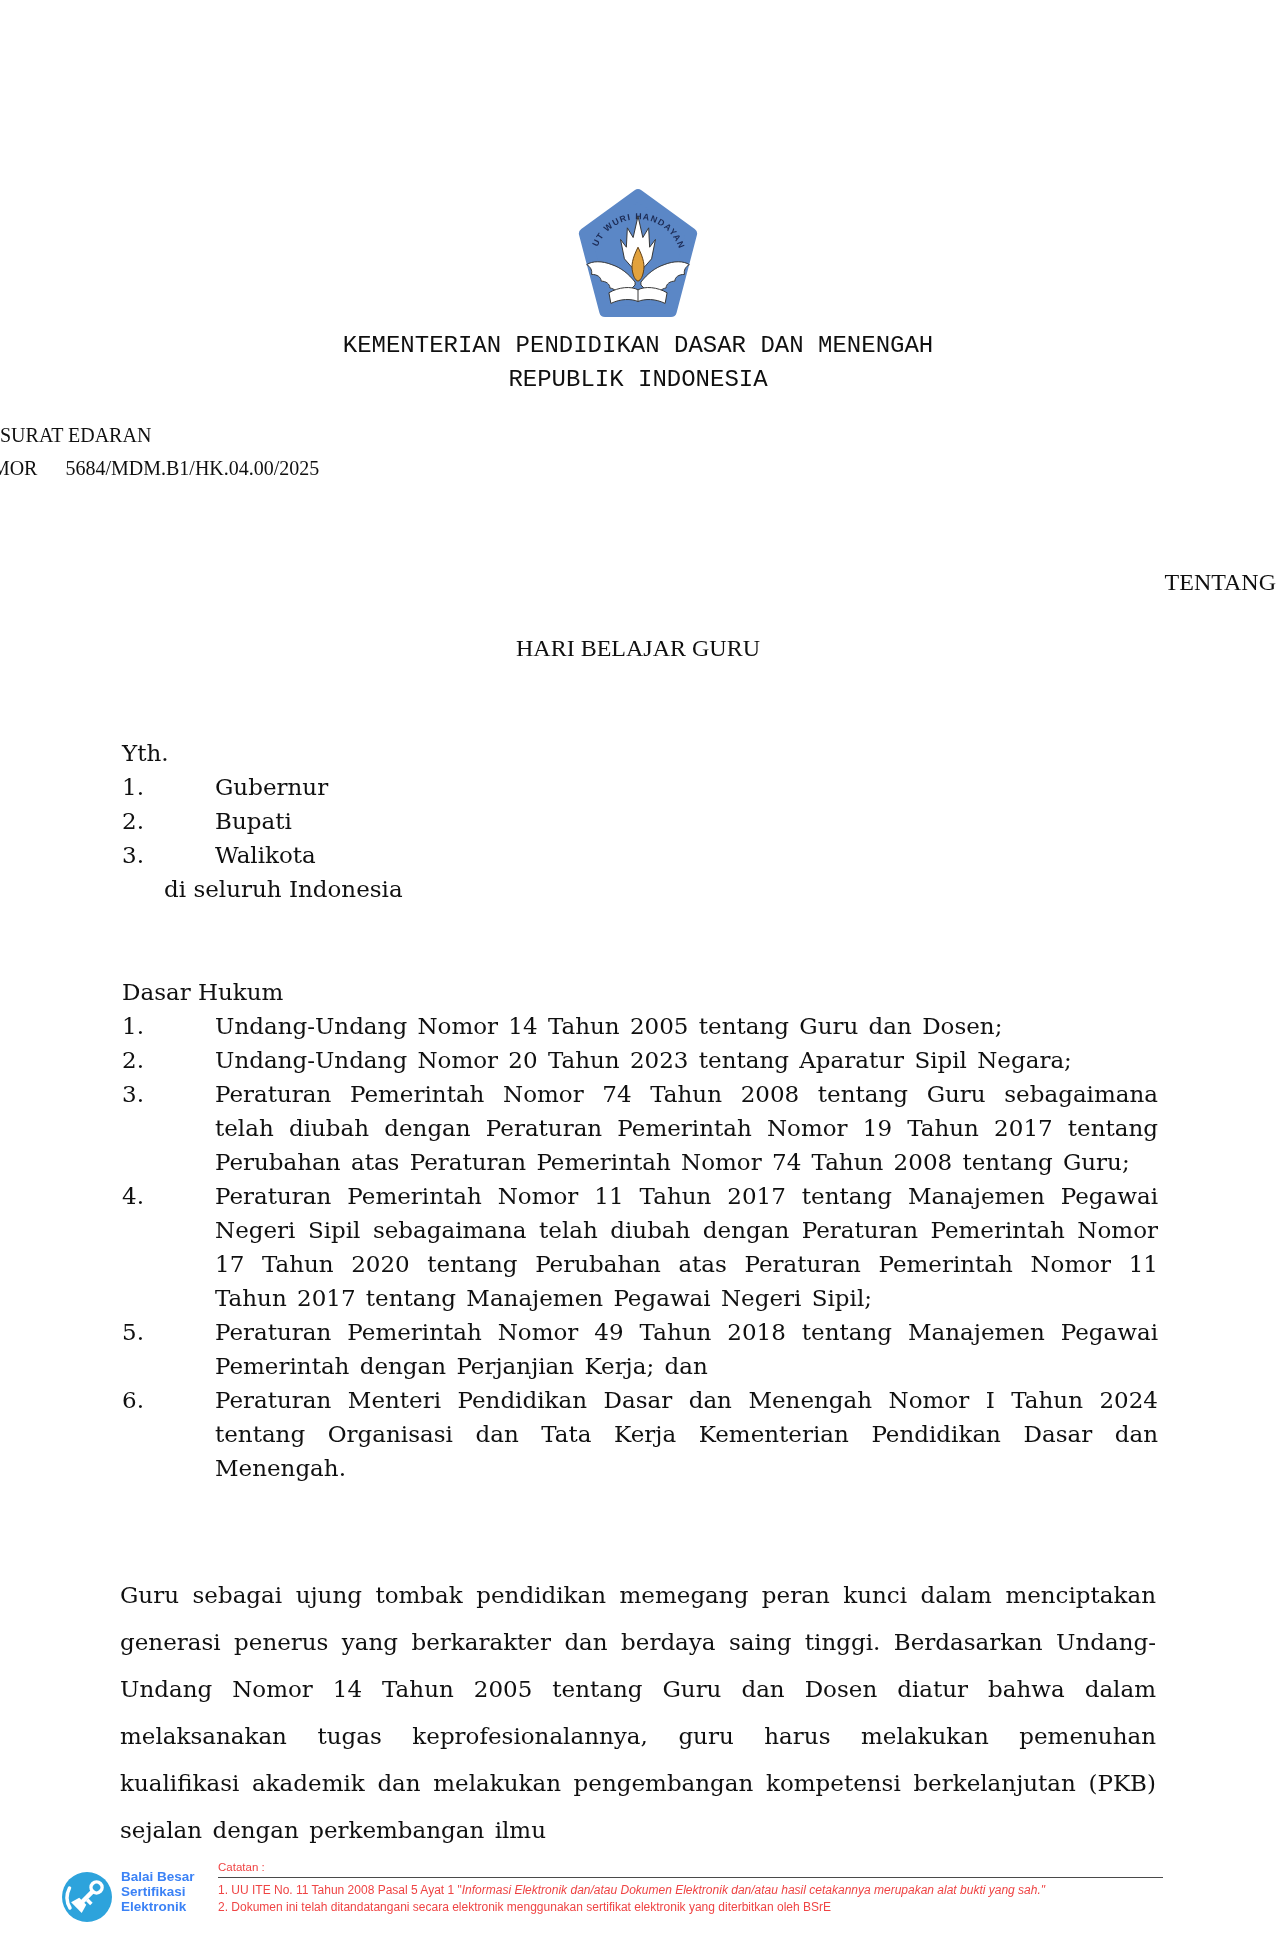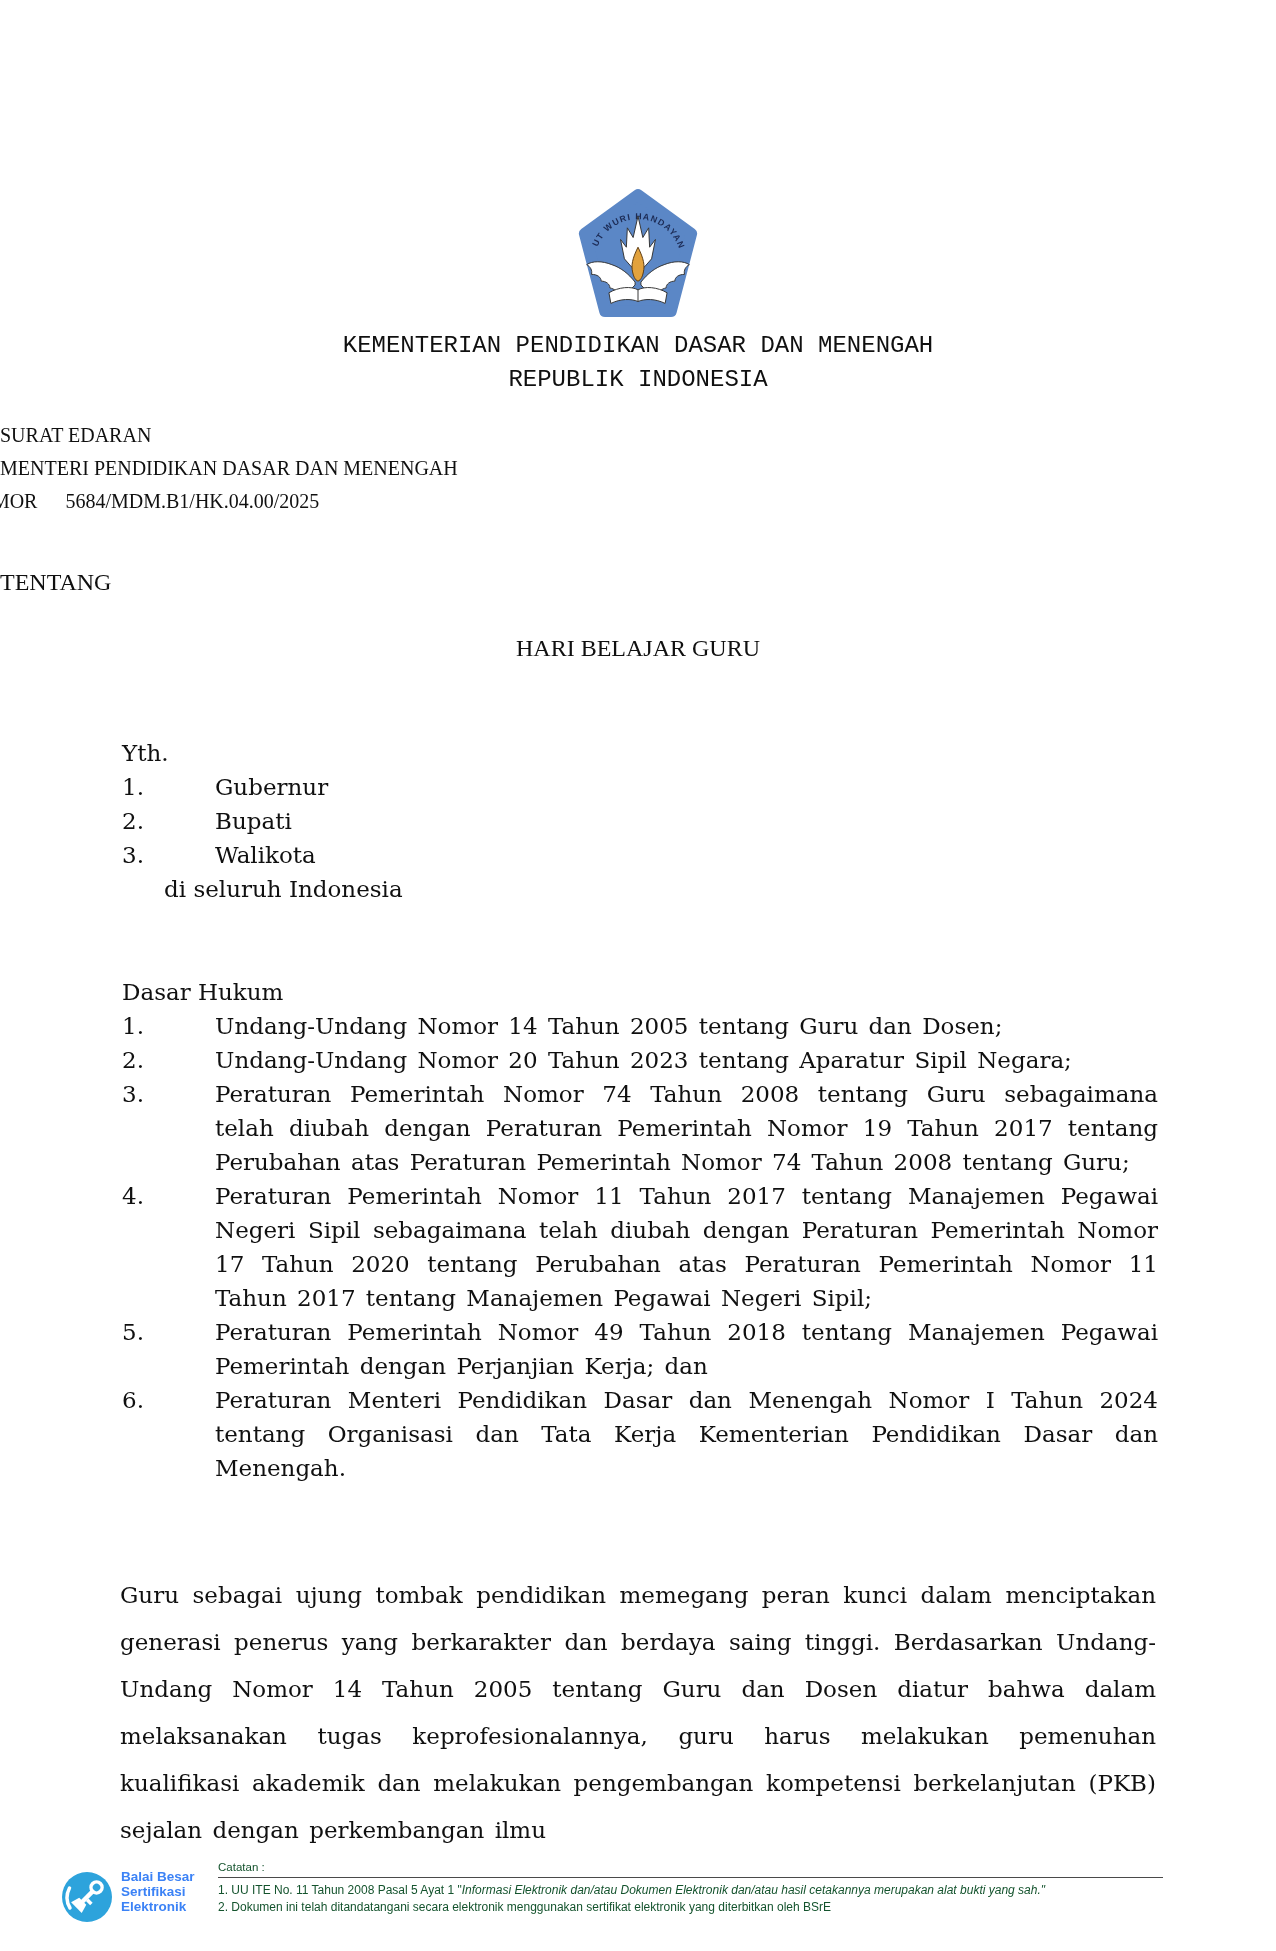--- a/index.html
+++ b/index.html
@@ -16,21 +16,21 @@
     font-family:Liberation Mono, monospace;font-size:24px;line-height:34px;
   }
   
   .subject{
     position:absolute;top:419px;left:0;width:100%;text-align:left;
     font-family:"Liberation Serif",serif;font-size:20px;line-height:33px;
   }
   .nomor-line{transform:translateX(-37px);}
   .nomor-gap{display:inline-block;width:28px;}
   .tentang{
-    position:absolute;top:566px;left:0;width:100%;text-align:left;
+    position:absolute;top:566px;left:0;width:100%;text-align:right;
     font-family:"Liberation Serif",serif;font-size:24px;line-height:33px;
   }
   .doc-title{
     position:absolute;top:632px;left:0;width:100%;text-align:center;
     font-family:"Liberation Serif",serif;font-size:24px;line-height:33px;
   }
   
   .addressee{
     position:absolute;top:736px;left:122px;width:1036px;
     font-size:23px;line-height:34px;
@@ -50,21 +50,21 @@
   }
   
   .bsre-logo{position:absolute;left:61px;top:1871px;width:52px;height:52px;}
   .bsre-brand{
     position:absolute;left:121px;top:1869px;
     font-family:"Liberation Sans",sans-serif;font-weight:bold;
     font-size:13.5px;line-height:15px;color:#3b82f6;
   }
   .notes{
     position:absolute;left:218px;top:1860px;width:945px;
-    font-family:"Liberation Sans",sans-serif;color:#14532d;
+    font-family:"Liberation Sans",sans-serif;color:#ef4444;
   }
   .notes-label{font-size:11.5px;line-height:14px;}
   .notes-rule{border-top:1.5px solid #4a4a4a;margin:3px 0 4px 0;}
   .note{font-size:12px;line-height:17px;}
   .note i{font-style:italic;}
 </style>
 </head>
 <body>
 
 <div class="page">
@@ -85,21 +85,20 @@
     </svg>
   </div>
 
   <div class="ministry">
     <div>KEMENTERIAN PENDIDIKAN DASAR DAN MENENGAH</div>
     <div>REPUBLIK INDONESIA</div>
   </div>
 
   <div class="subject">
     <div>SURAT EDARAN</div>
-    <div>MENTERI PENDIDIKAN DASAR DAN MENENGAH</div>
     <div class="nomor-line">
       <span>NOMOR</span><span class="nomor-gap"></span><span>5684/MDM.B1/HK.04.00/2025</span>
     </div>
   </div>
 
   <div class="tentang">TENTANG</div>
   <div class="doc-title">HARI BELAJAR GURU</div>
 
   <div class="addressee">
     <div>Yth.</div>

